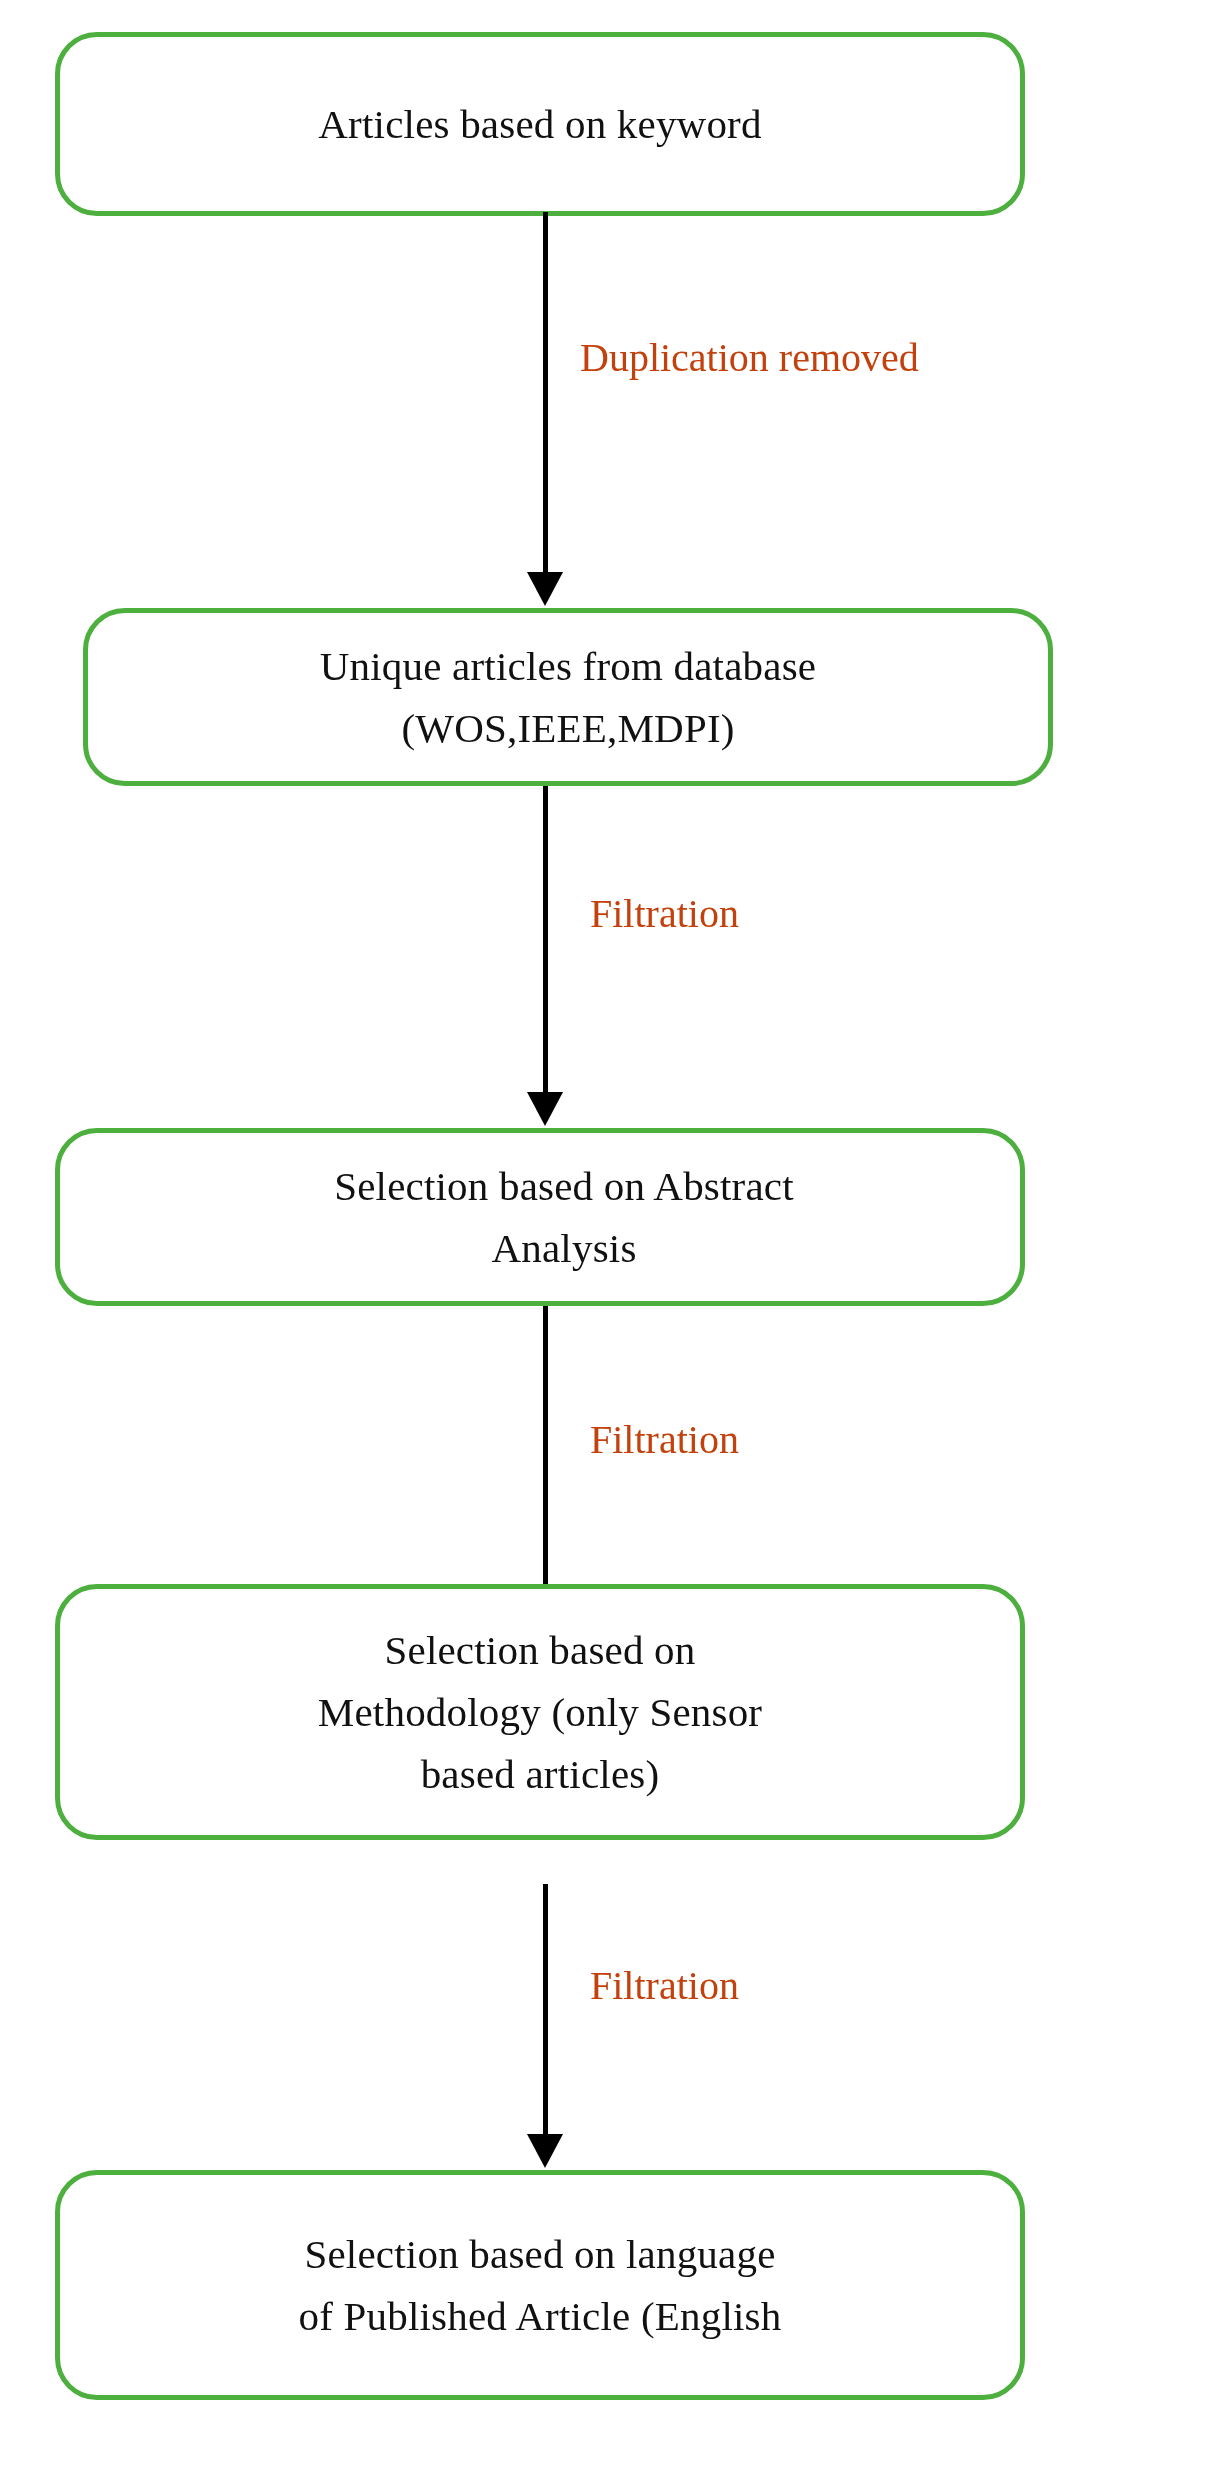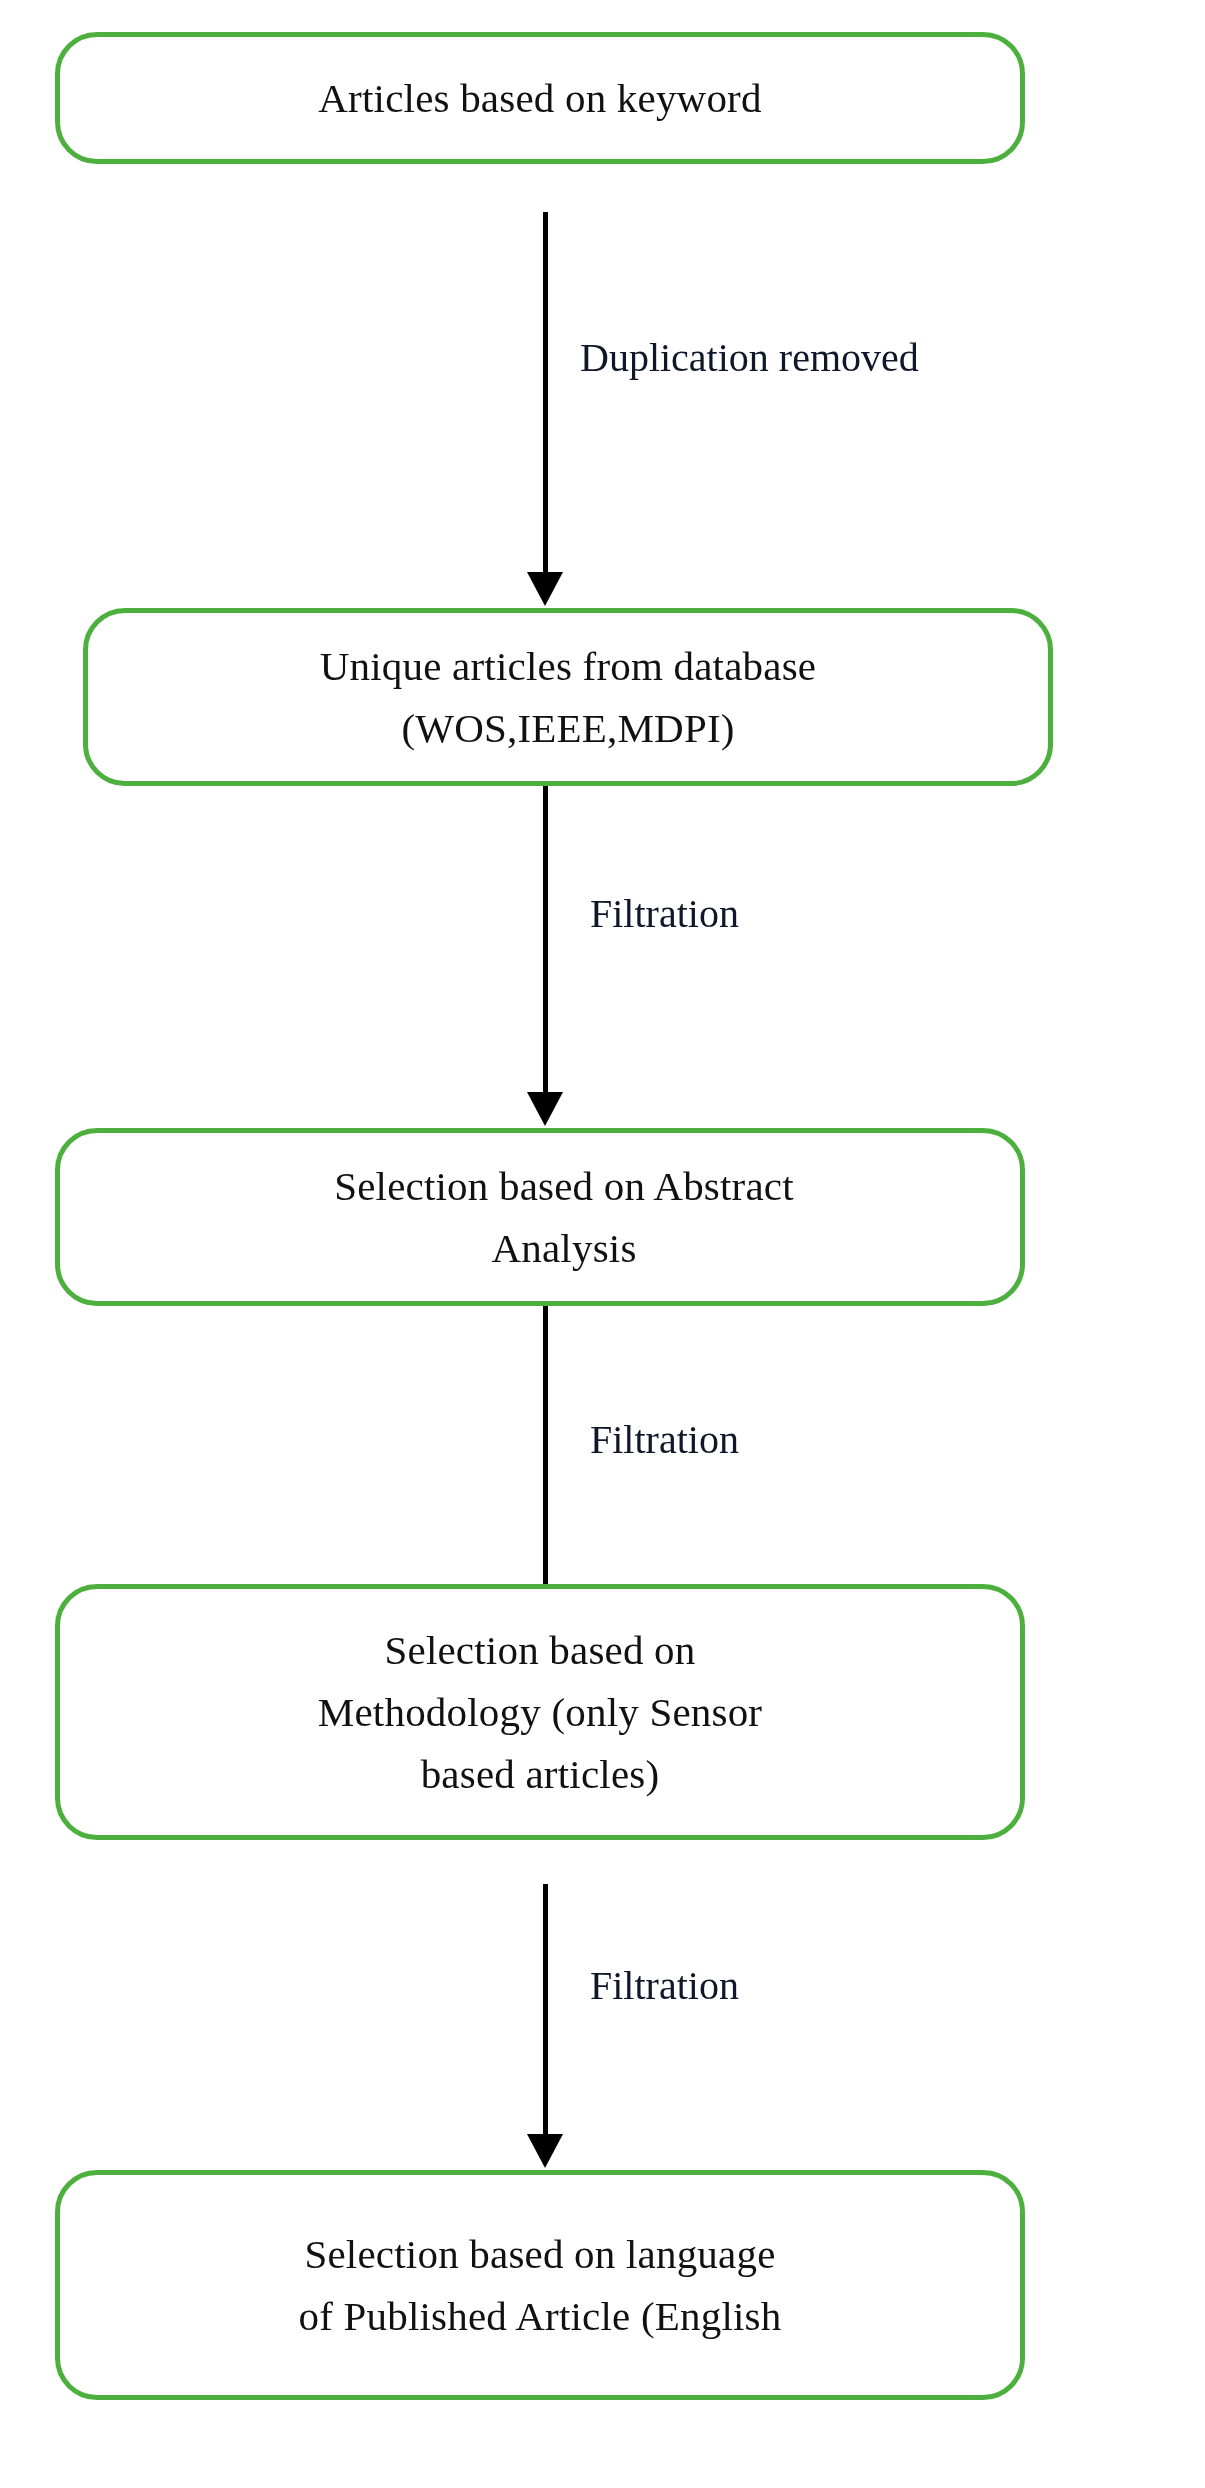--- a/index.html
+++ b/index.html
@@ -40,21 +40,21 @@
   .node .line {
     display: block;
     width: 100%;
     font-size: 41px;
     line-height: 1.52;
     letter-spacing: 0.2px;
     color: #111111;
     white-space: nowrap;
   }
 
-  .node-1 { top: 32px;   height: 132px; }
+  .node-1 { top: 32px;   height: 184px; }
   .node-2 { top: 608px;  height: 178px; margin-left: 28px; }
   .node-3 { top: 1128px; height: 178px; padding-left: 48px; }
   .node-4 { top: 1584px; height: 256px; }
   .node-5 { top: 2170px; height: 230px; }
 
   
   .connector {
     position: absolute;
     left: 0;
     width: 1205px;
@@ -72,21 +72,21 @@
     width: 0;
     height: 0;
     border-left: 18px solid transparent;
     border-right: 18px solid transparent;
     border-top: 34px solid #000000;
   }
   .conn-label {
     position: absolute;
     font-size: 40px;
     line-height: 1.2;
-    color: #0f172a;
+    color: #c2410c;
     white-space: nowrap;
   }
 
   
   .connector-1 { top: 212px; height: 396px; }
   .connector-1 .conn-line  { height: 362px; }
   .connector-1 .conn-head  { top: 360px; }
   .connector-1 .conn-label { left: 580px; top: 122px; }
 
   

